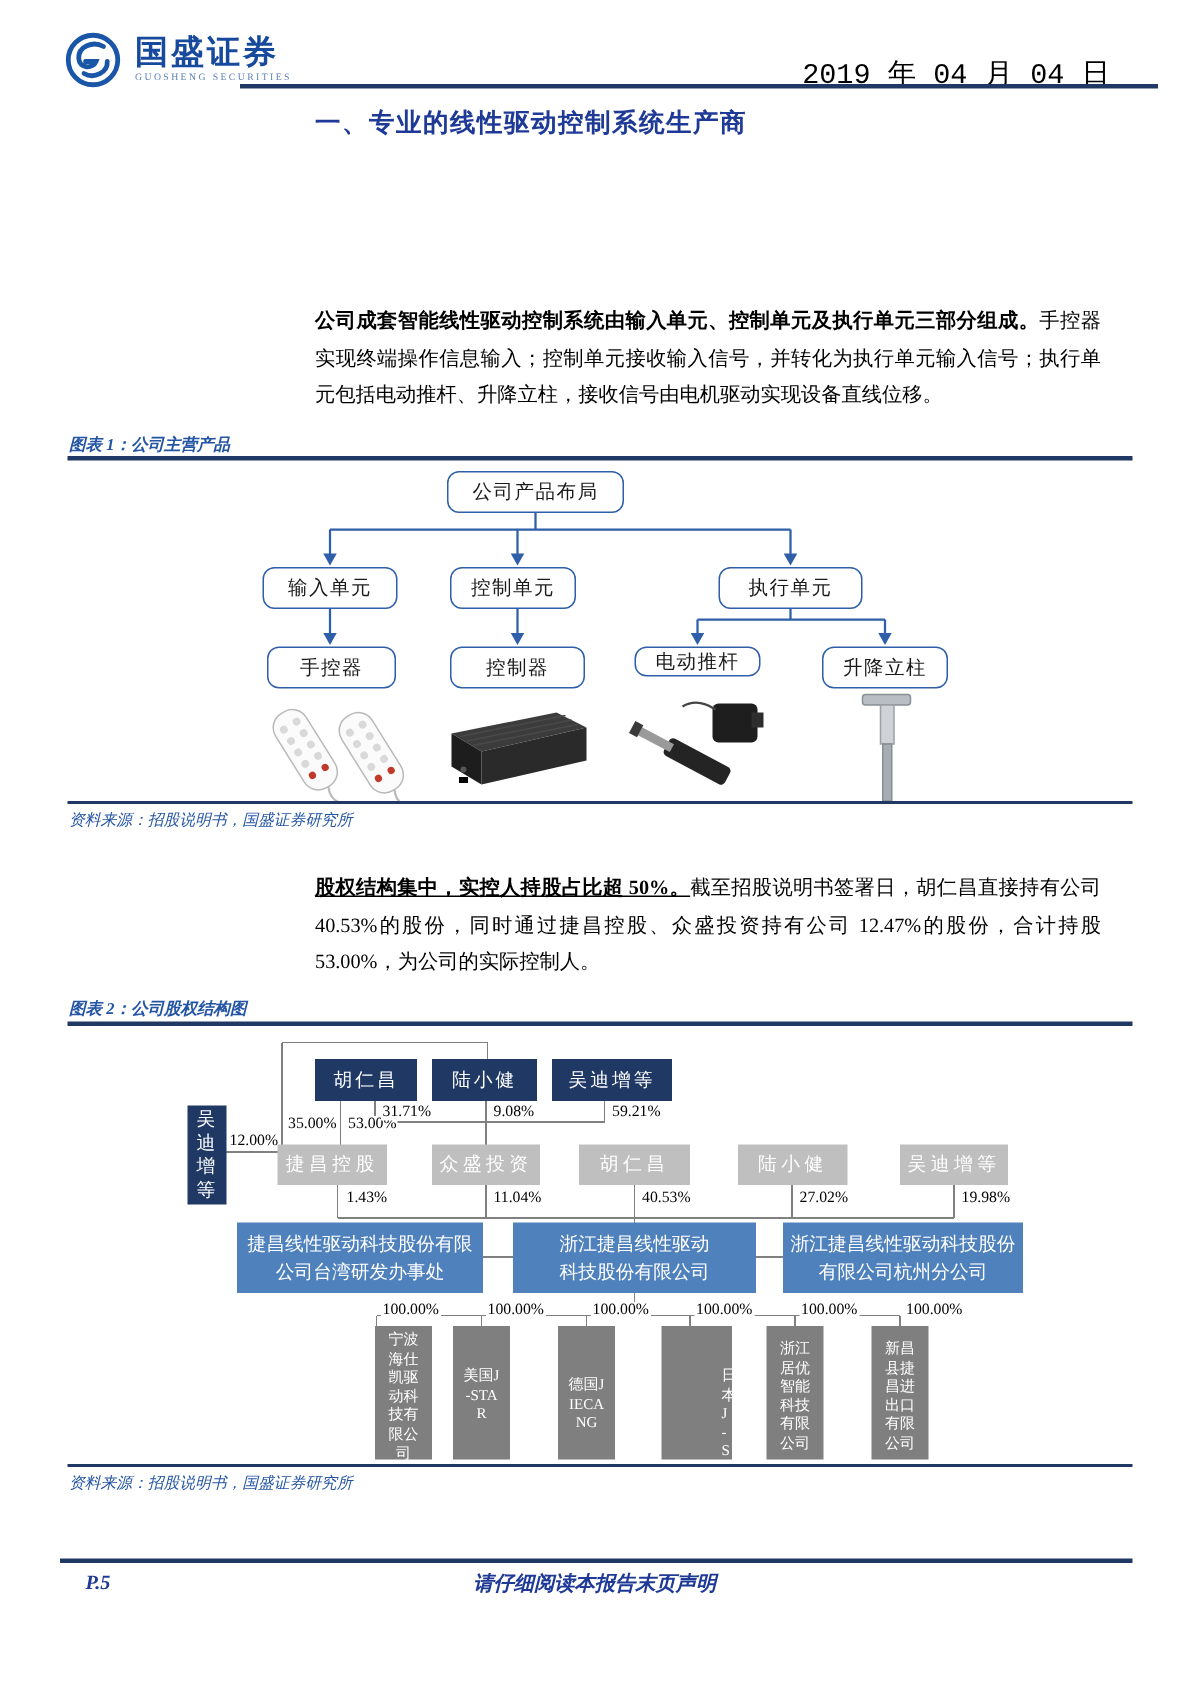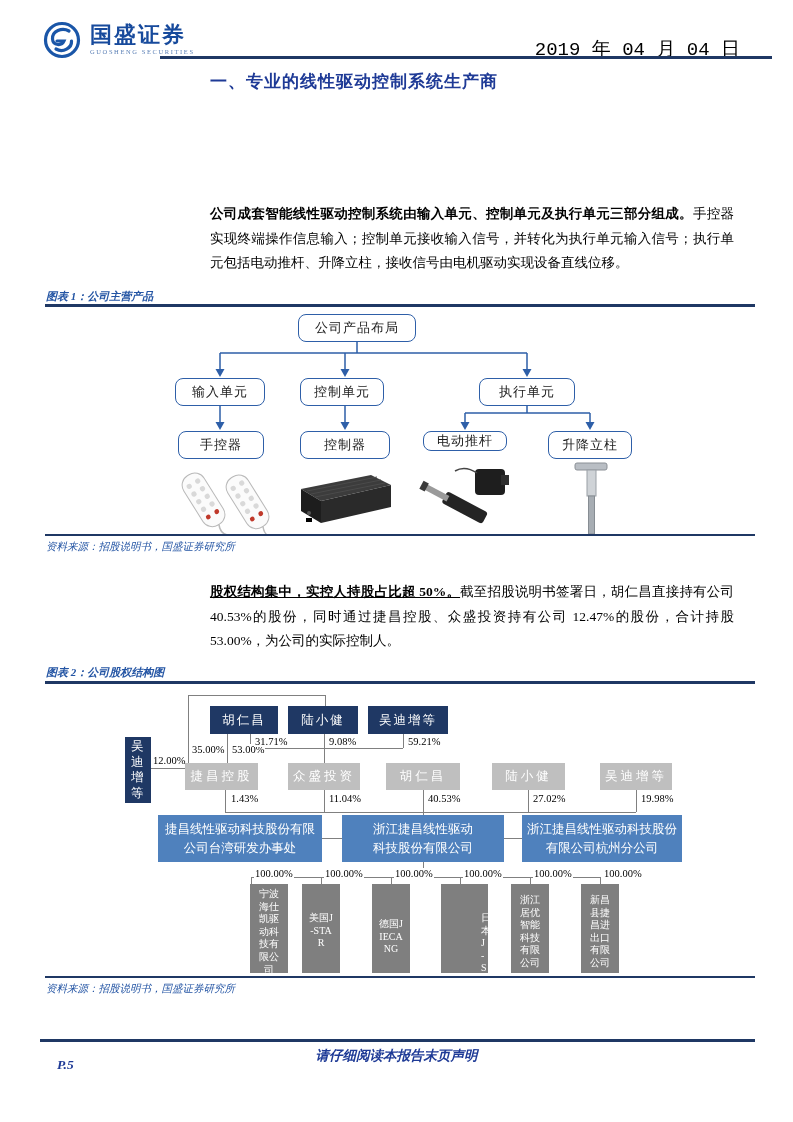--- a/index.html
+++ b/index.html
@@ -238,16 +238,16 @@
     <div class="sbox" style="left:327px;top:194px;width:38px;height:89px;padding-top:34px;">德国JIECANG</div>
     <div class="sbox" style="left:396px;top:194px;width:38px;height:89px;padding-top:28px;padding-left:40px;">日本J-STAR</div>
     <div class="sbox" style="left:466px;top:194px;width:38px;height:89px;padding-top:10px;">浙江居优智能科技有限公司</div>
     <div class="sbox" style="left:536px;top:194px;width:38px;height:89px;padding-top:10px;">新昌县捷昌进出口有限公司</div>
   </div>
 
   <div class="abs rule" style="left:45px;top:976px;width:710px;height:2px;"></div>
   <div class="abs fig-src" style="left:46px;top:982px;">资料来源：招股说明书，国盛证券研究所</div>
 
   <div class="abs rule" style="left:40px;top:1039px;width:715px;height:3px;"></div>
-  <div class="abs foot-txt" style="left:57px;top:1047px;margin-top:10px;">P.5</div>
+  <div class="abs foot-txt" style="left:57px;top:1047px;">P.5</div>
   <div class="abs foot-txt" style="left:0;top:1047px;width:793px;text-align:center;">请仔细阅读本报告末页声明</div>
 
 </div>
 
 </body></html>

